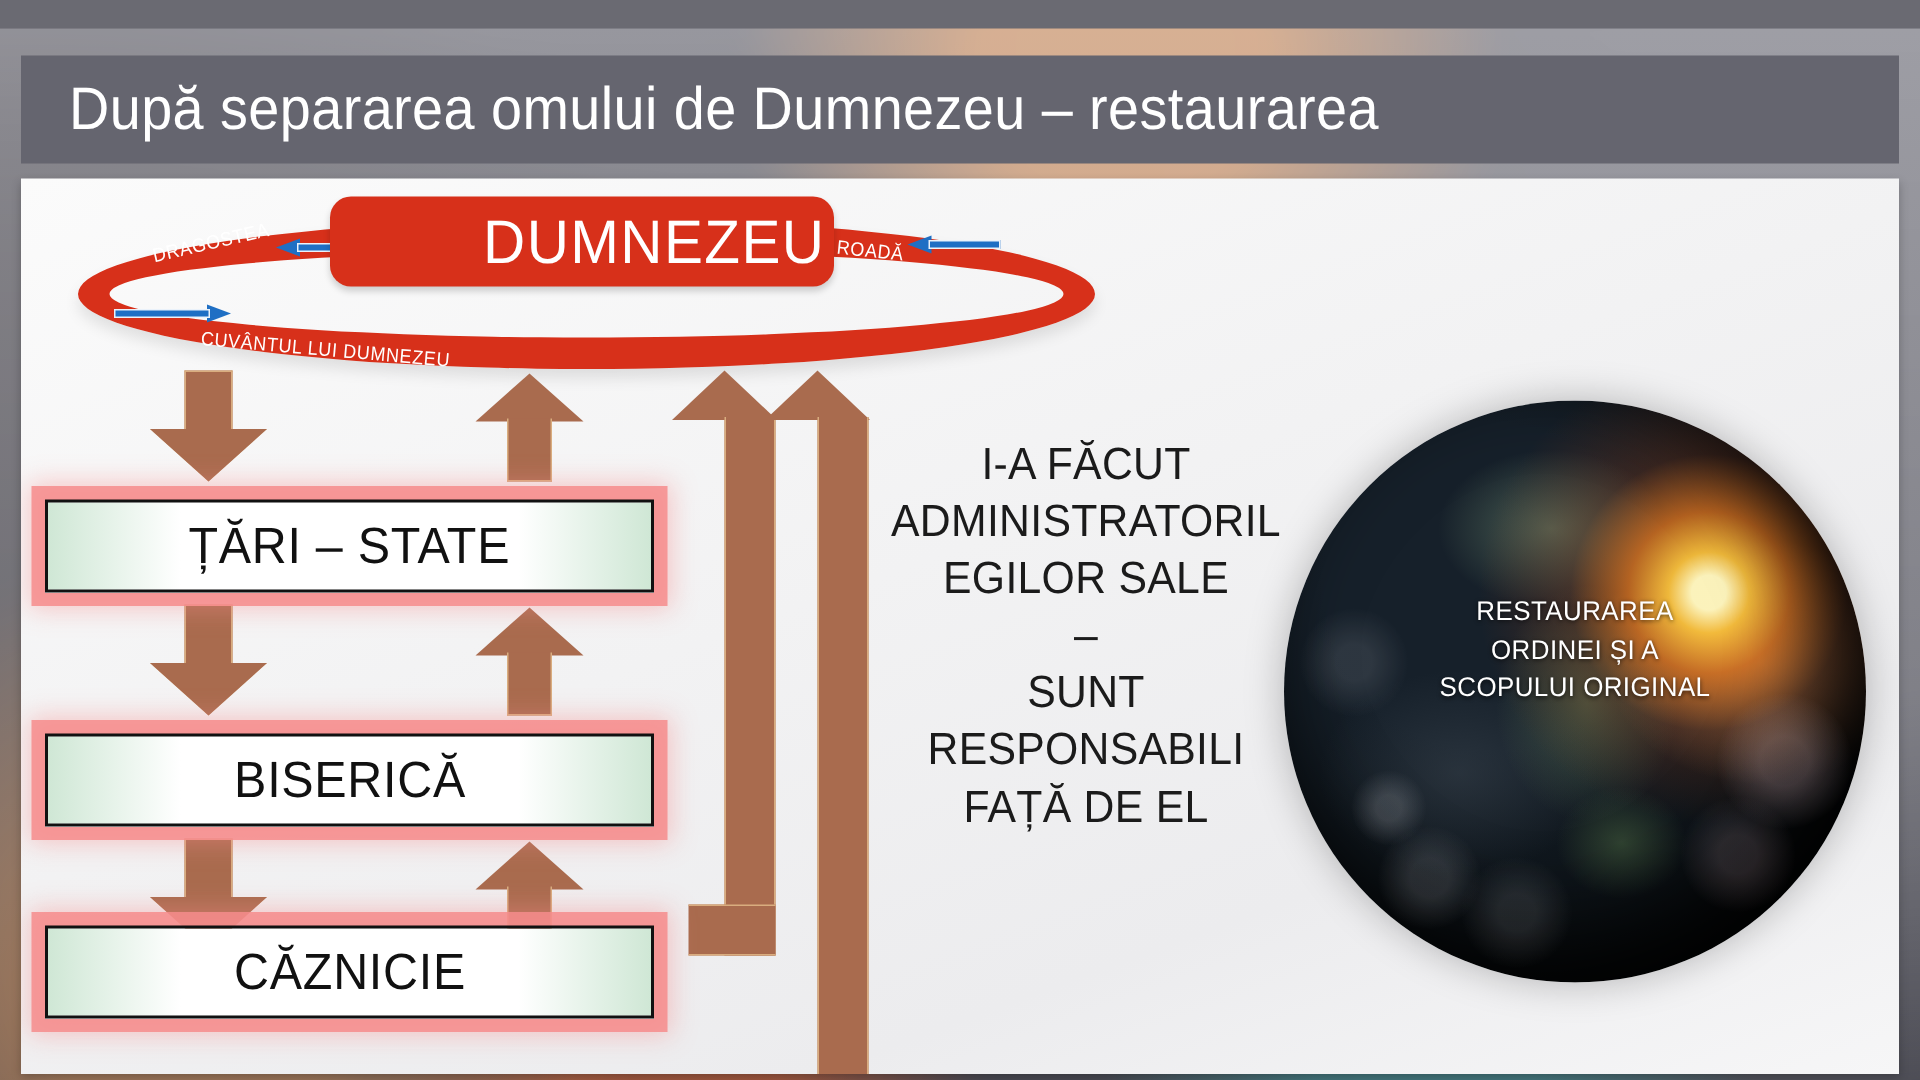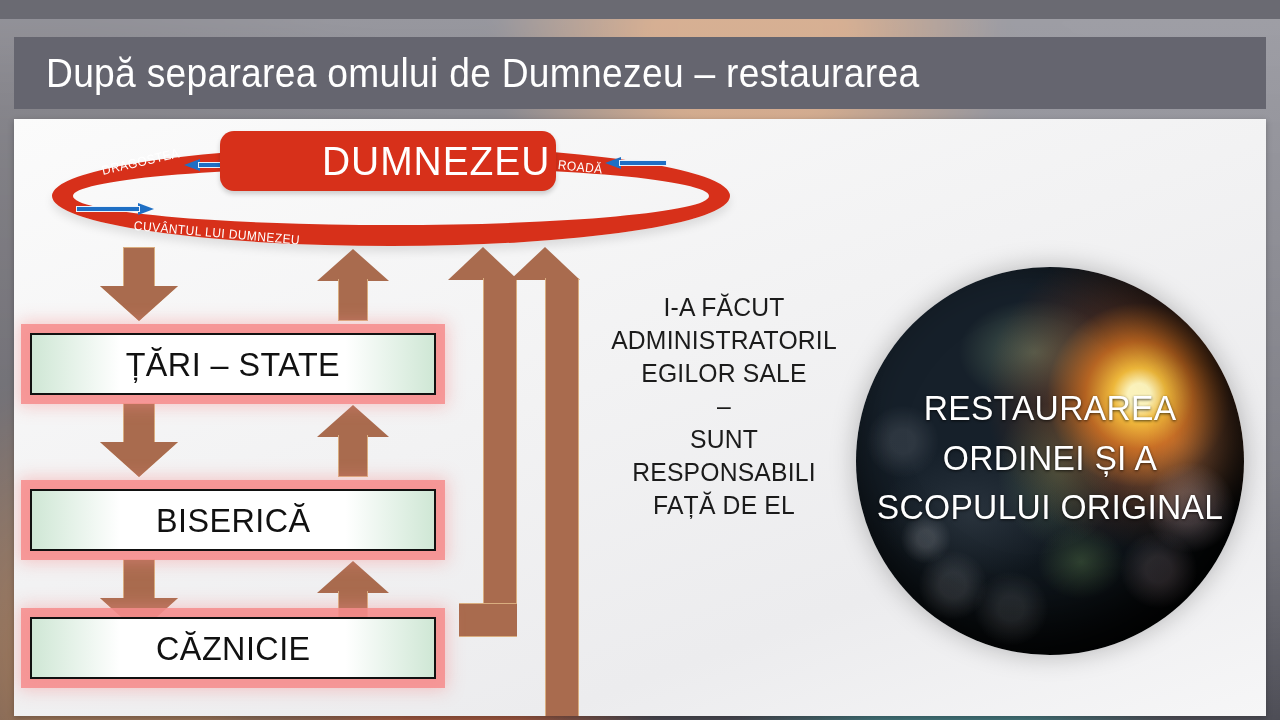--- a/index.html
+++ b/index.html
@@ -177,21 +177,21 @@
 
   
   .bentB{left:490px;top:128px;width:130px;height:550px;}
   .bentB .tip{left:6px;top:0;}
   .bentB .vseg{left:41px;top:31px;width:34px;height:515px;}
 
   
   .mid-text{
     position:absolute;left:560px;top:172px;width:300px;
     text-align:center;color:#1b1b1b;
-    font-size:26px;line-height:1.27;letter-spacing:.2px;
+    font-size:30px;line-height:1.27;letter-spacing:.2px;
   }
   .mid-text div{transform:scaleX(.95);}
 
   
   .globe-wrap{
     position:absolute;left:842px;top:148px;width:388px;height:388px;
   }
   .globe{
     position:absolute;inset:0;border-radius:50%;
     background:
@@ -209,22 +209,22 @@
     background:
       radial-gradient(circle at 18% 70%, rgba(180,180,185,.22) 0 2%, rgba(0,0,0,0) 6%),
       radial-gradient(circle at 25% 82%, rgba(170,170,175,.18) 0 3%, rgba(0,0,0,0) 8%),
       radial-gradient(circle at 40% 88%, rgba(170,170,175,.15) 0 3%, rgba(0,0,0,0) 9%),
       radial-gradient(circle at 86% 62%, rgba(210,180,190,.25) 0 4%, rgba(0,0,0,0) 11%),
       radial-gradient(circle at 78% 78%, rgba(190,160,170,.18) 0 3%, rgba(0,0,0,0) 9%),
       radial-gradient(circle at 12% 45%, rgba(160,160,165,.16) 0 3%, rgba(0,0,0,0) 9%);
     mix-blend-mode:screen;
   }
   .globe-text{
-    position:absolute;left:0;right:0;top:116px;
-    text-align:center;color:#fff;font-size:35px;line-height:1.42;
+    position:absolute;left:0;right:0;top:128px;
+    text-align:center;color:#fff;font-size:18px;line-height:1.42;
     letter-spacing:.3px;text-shadow:0 1px 3px rgba(0,0,0,.7);
   }
   .globe-text div{transform:scaleX(.96);}
 </style>
 </head>
 <body>
 
 <div class="slide">
 
   <div class="bg"></div>

